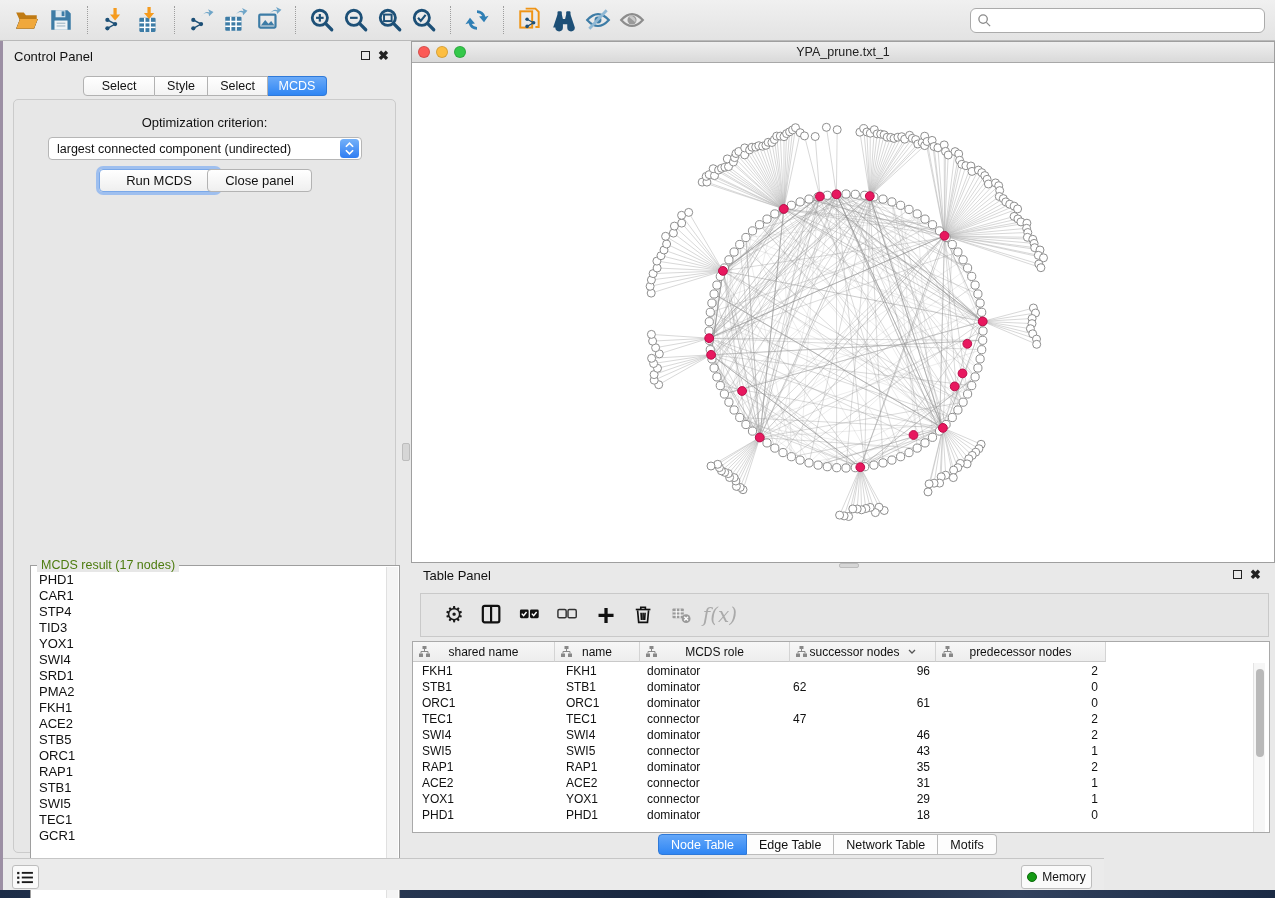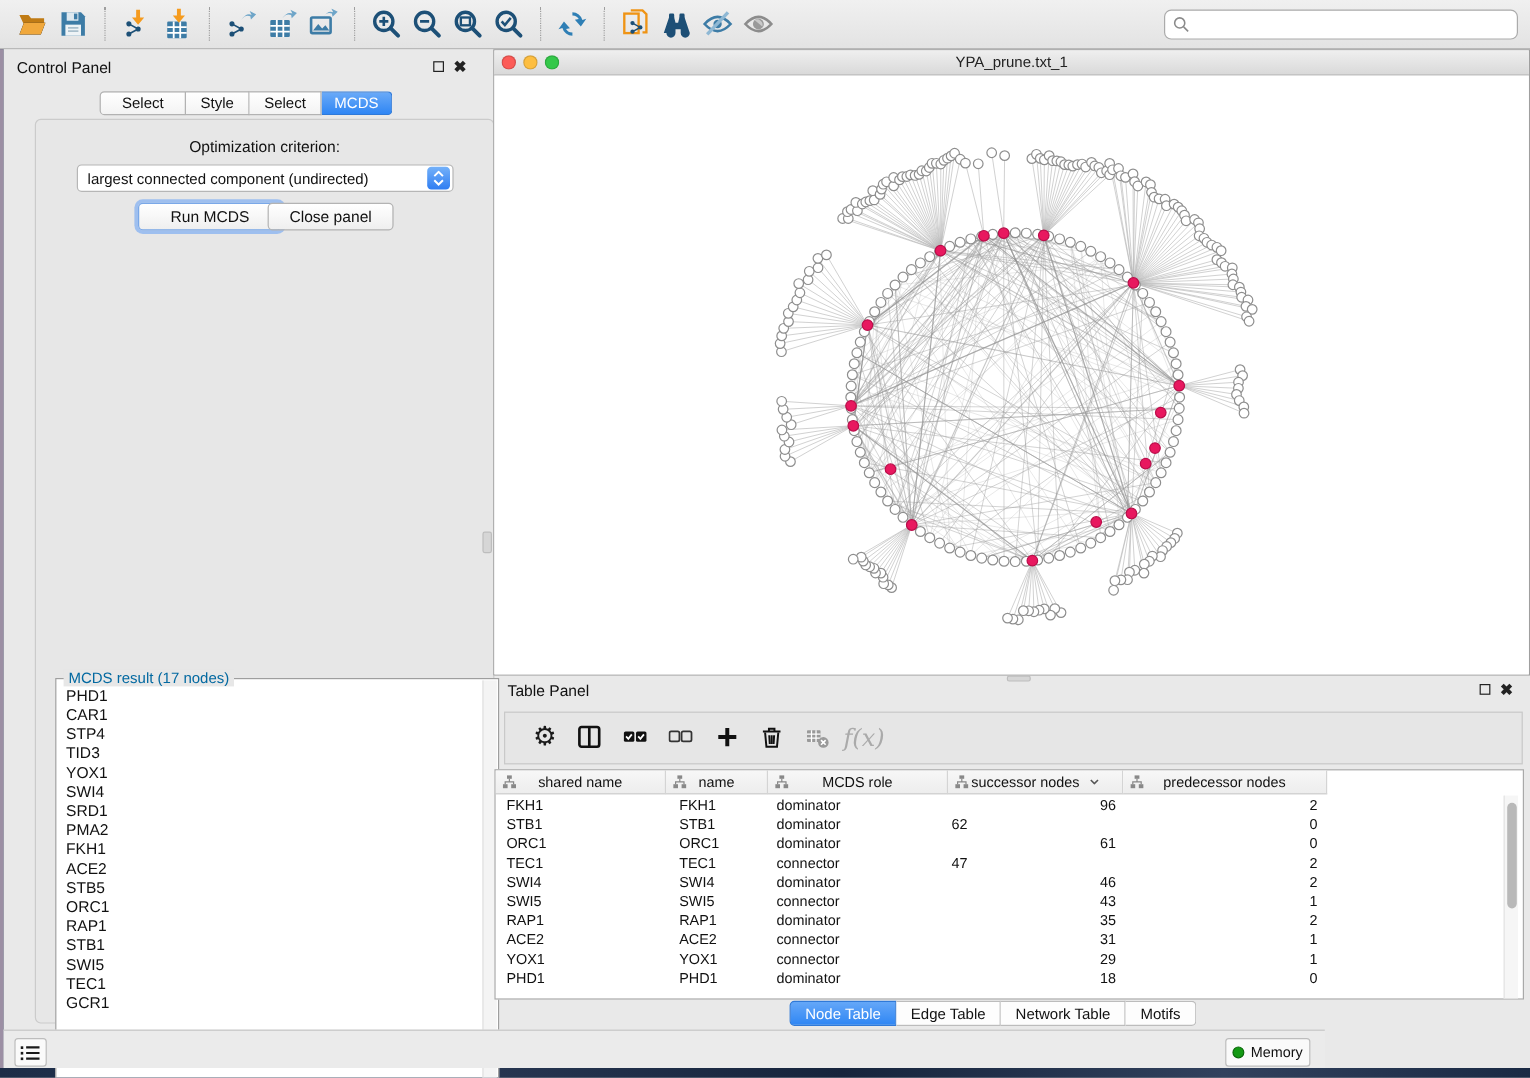--- a/index.html
+++ b/index.html
@@ -29,37 +29,37 @@
   .close-ic { font-size:13px; font-weight:bold; color:#222; line-height:9px; }
 
   .segbar { position:absolute; left:80px; top:76px; height:20px; display:flex; }
   .seg { height:20px; border:1px solid #b2b2b2; border-left:none; background:linear-gradient(#ffffff,#f3f3f3);
          font-size:12.5px; display:flex; align-items:center; justify-content:center; color:#111; }
   .seg:first-child { border-left:1px solid #b2b2b2; border-radius:4px 0 0 4px; }
   .seg:last-child { border-radius:0 4px 4px 0; }
   .seg.active { background:linear-gradient(#6aaaf8,#2f86f4); color:#fff; border-color:#2f79d8; }
 
   .cp-panel { position:absolute; left:10px; top:99px; width:383px; height:754px;
-              background:#e7e7e7; border:1px solid #cbcbcb; border-radius:5px;margin-left:16px; }
+              background:#e7e7e7; border:1px solid #cbcbcb; border-radius:5px; }
   .opt-label { position:absolute; left:0; right:0; top:15px; text-align:center; font-size:13px; color:#111; }
   .dropdown { position:absolute; left:34px; top:37px; width:314px; height:23px; background:#fff;
               border:1px solid #b6b6b6; border-radius:4px; display:flex; align-items:center; }
   .dropdown .dval { flex:1; font-size:12.5px; padding-left:8px; color:#111; white-space:nowrap; }
   .stepper { width:19px; height:19px; margin-right:2px; border-radius:3.5px;
              background:linear-gradient(#74b1f9,#2f7df2); display:flex; flex-direction:column;
              align-items:center; justify-content:center; gap:1px; }
   .stepper svg { width:9px; height:6px; }
   .btn { position:absolute; height:23px; background:linear-gradient(#ffffff,#efefef); border:1px solid #b3b3b3;
          border-radius:4px; font-size:13px; color:#111; display:flex; align-items:center; justify-content:center; }
   .btn.focusring { box-shadow:0 0 0 3px rgba(110,165,245,.6); border-color:#7aa8e8; }
 
   .groupbox { position:absolute; left:16px; top:465px; width:370px; height:374px;
               border:1px solid #9e9e9e; background:#fff; }
   .groupbox .legend { position:absolute; left:6px; top:-8px; background:#e7e7e7; padding:0 4px;
-                      font-size:12.5px; color:#0369a1; }
+                      font-size:12.5px; color:#4d7c0f; }
   .mcds-list { position:absolute; inset:1px 13px 1px 1px; overflow:hidden; padding:5px 0 0 7px; }
   .mcds-item { font-size:13px; line-height:16px; color:#111; }
   .list-track { position:absolute; right:1px; top:1px; bottom:1px; width:12px; background:#f4f4f4;
                 border-left:1px solid #e0e0e0; }
 
   
   .netwin { position:absolute; left:408px; top:41px; width:864px; height:522px;
             border:1px solid #9f9f9f; background:#fff; }
   .net-titlebar { position:absolute; left:0; top:0; right:0; height:21px;
                   background:linear-gradient(#efefef,#d9d9d9); border-bottom:1px solid #a8a8a8;

